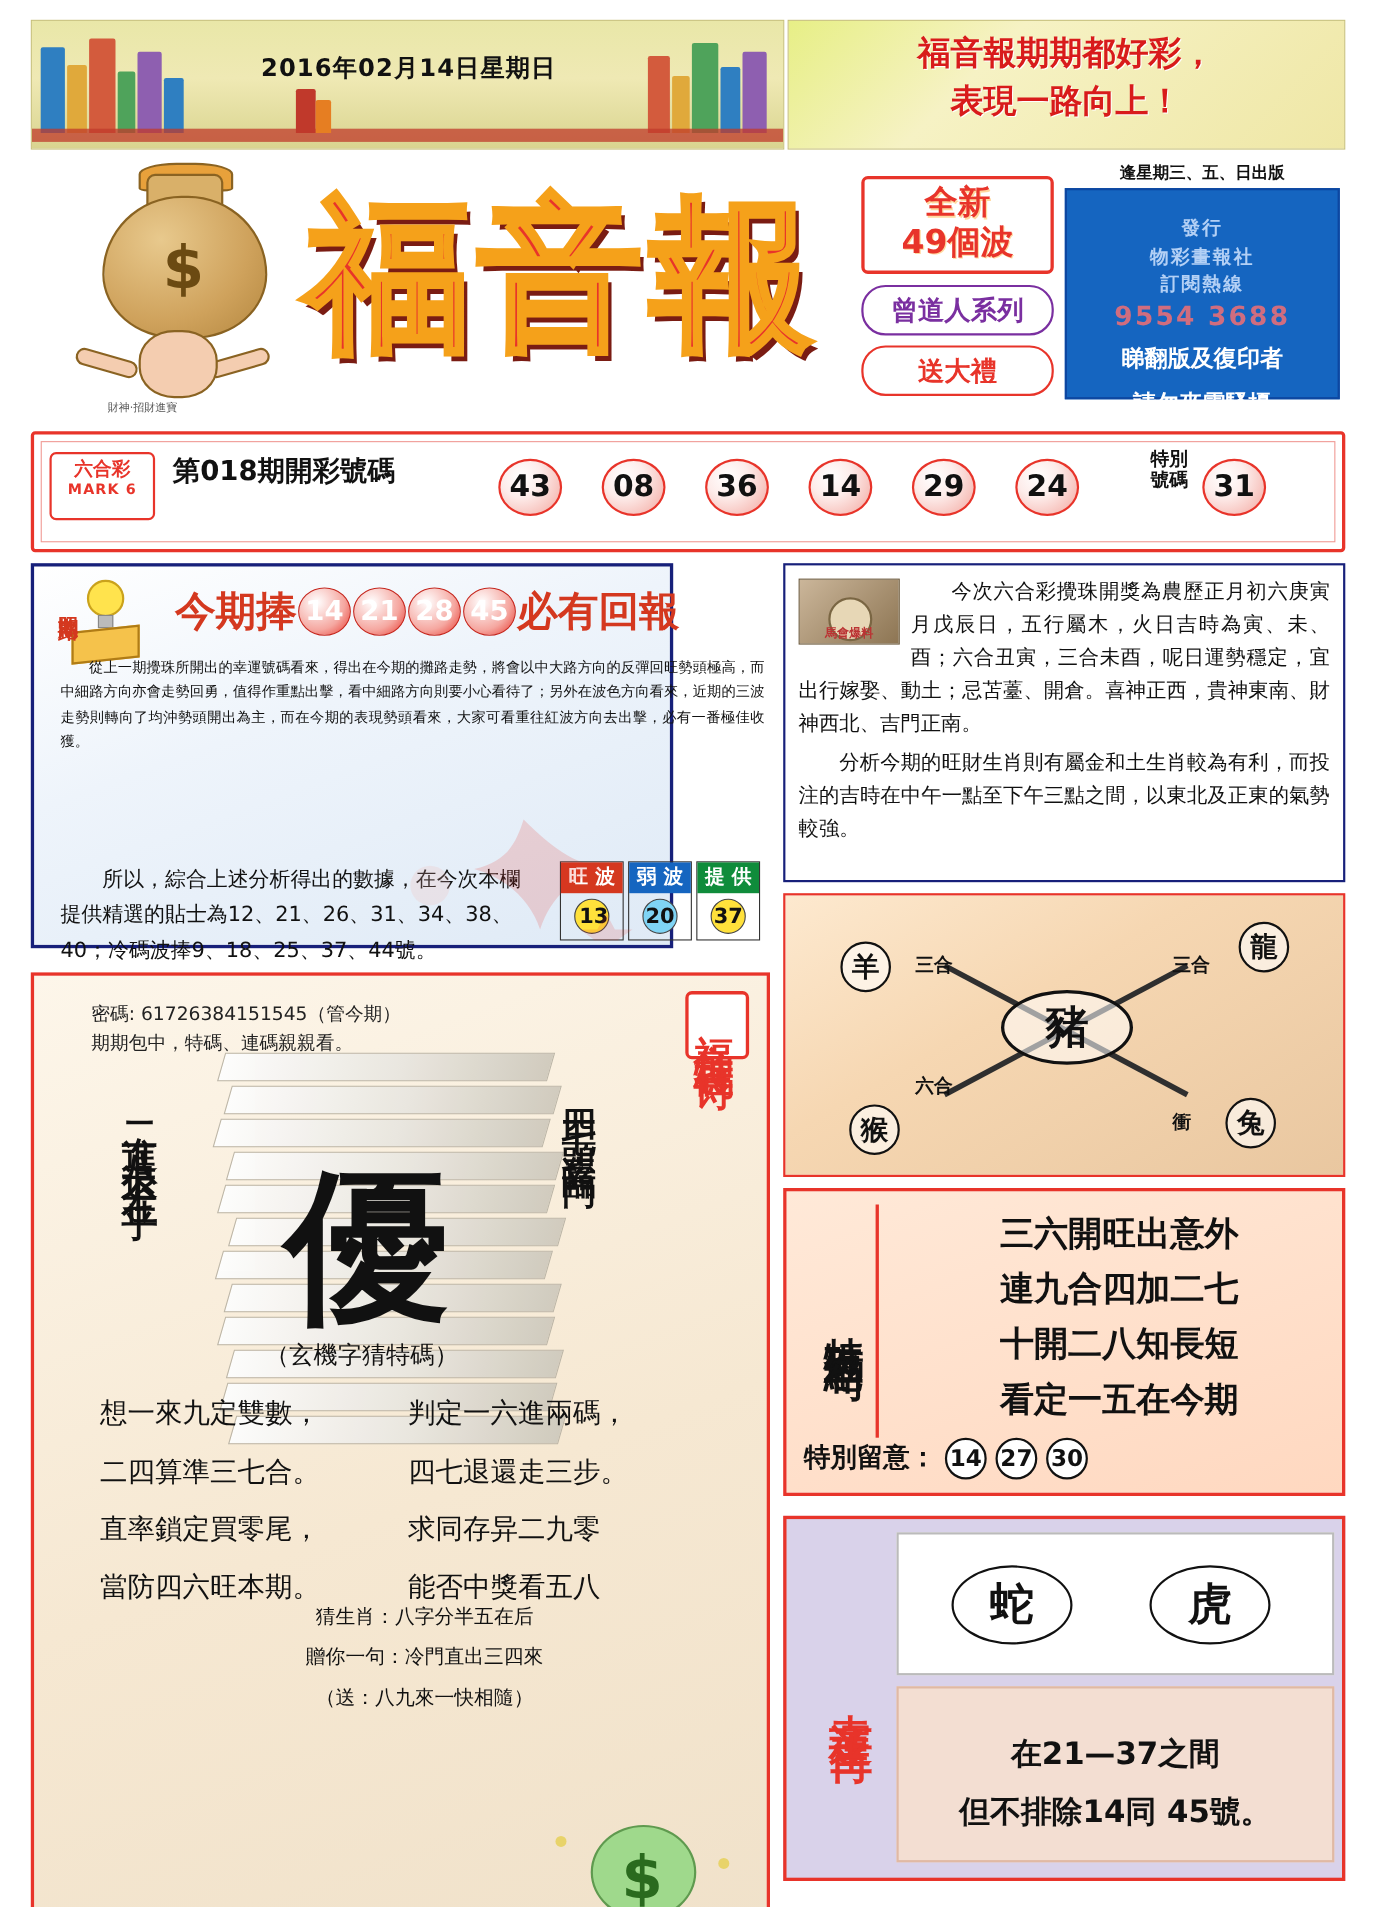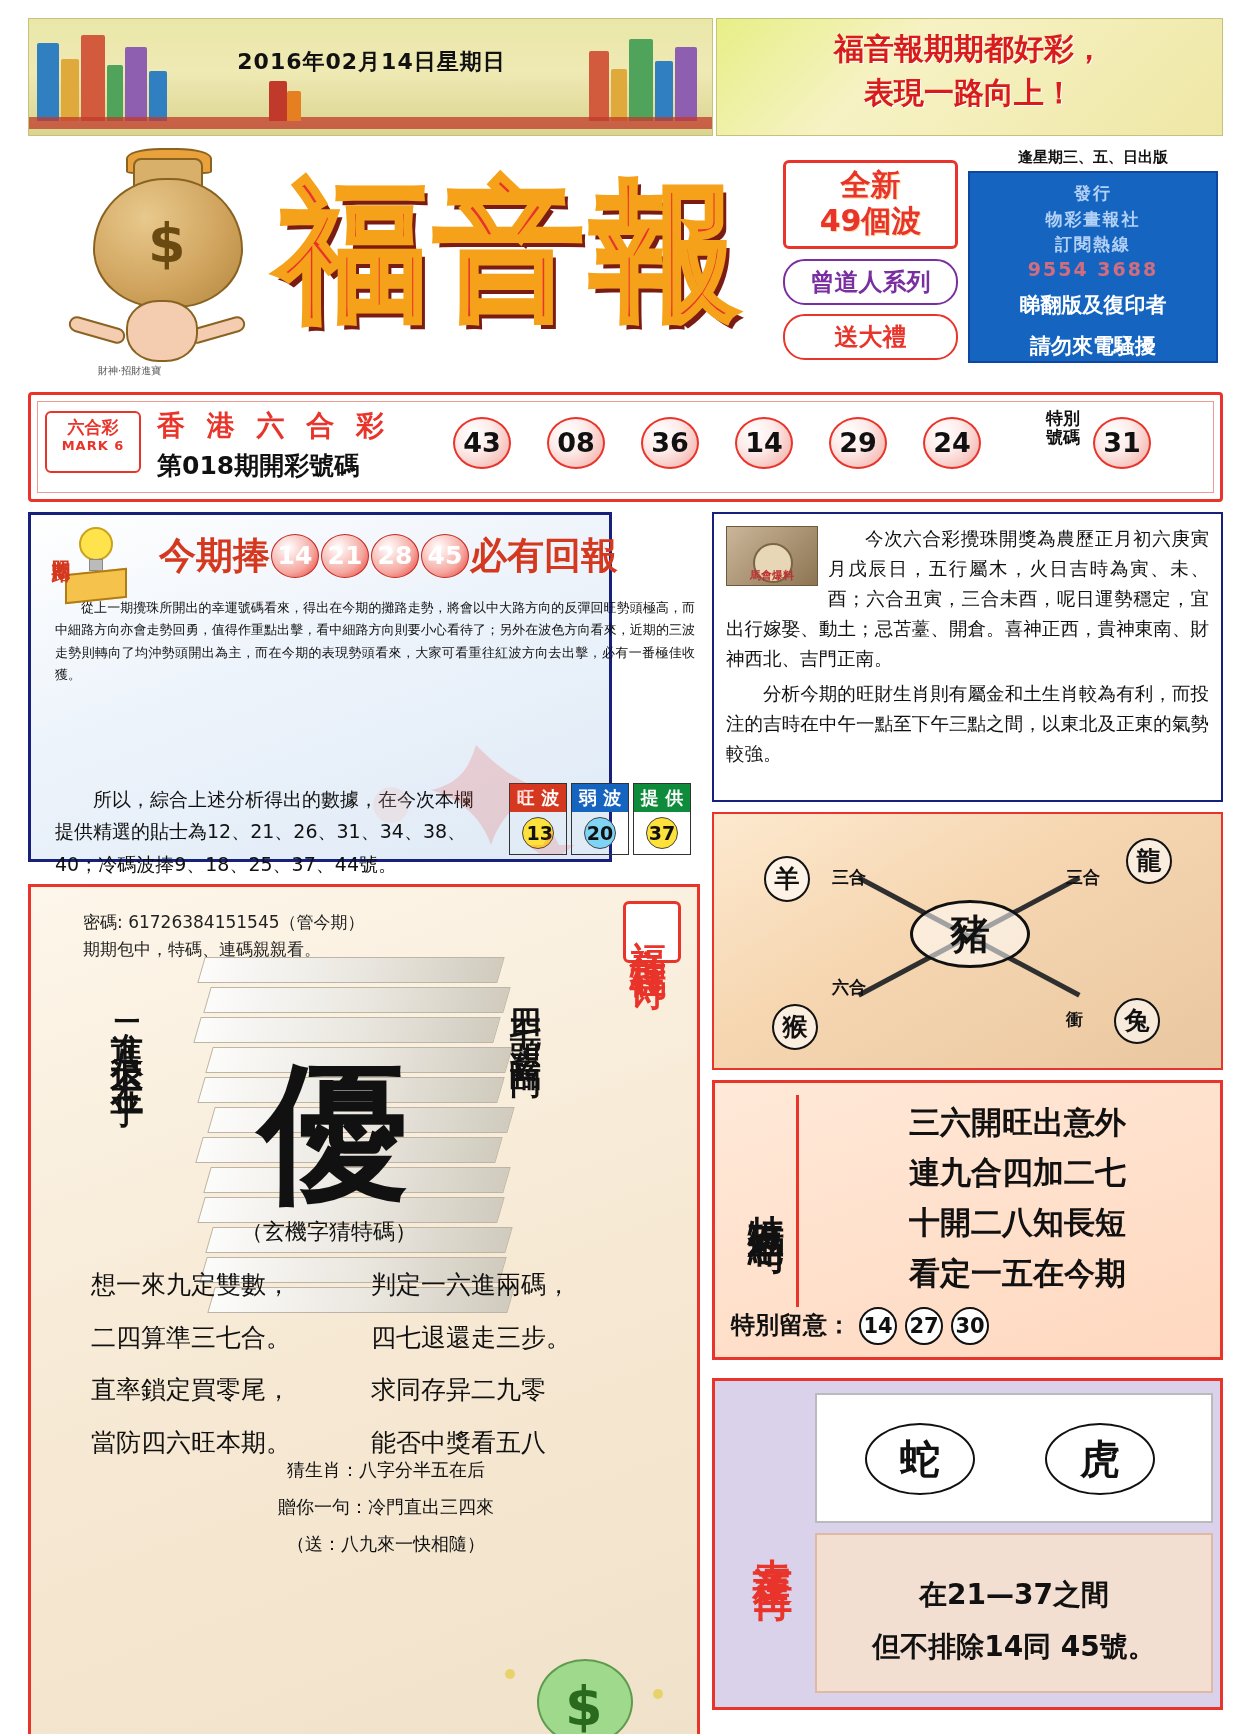--- a/index.html
+++ b/index.html
@@ -85,25 +85,25 @@
   .badge-series, .badge-gift {
     border:2px solid #7a2fa0; border-radius:22px; background:#fff;
     color:#7a2fa0; font-weight:bold; font-size:24px; text-align:center;
     padding:5px 0; margin-bottom:9px;
   }
   .badge-gift { color:#e8342a; border-color:#e8342a; }
 
   .pub-box { position:absolute; left:940px; top:8px; width:250px; height:230px; }
   .pub-line { text-align:center; font-size:15px; font-weight:bold; color:#111; margin-bottom:4px; }
   .pub-blue {
-    background:#1565c0; border:2px solid #0d47a1; margin-top:2px; padding:8px 0 6px;
+    background:#1565c0; border:2px solid #0d47a1; margin-top:2px; padding:23px 0 6px;
     text-align:center; color:#fff; height:192px;
   }
   .pub-blue .l1 { font-size:17px; font-weight:bold; color:#cfe3ff; letter-spacing:2px; line-height:1.5; opacity:.85;}
-  .pub-blue .l2 { font-size:19px; font-weight:bold; color:#ff6f6f; letter-spacing:2px; opacity:.8; }
+  .pub-blue .l2 { font-size:24px; font-weight:bold; color:#ff6f6f; letter-spacing:2px; opacity:.8; }
   .pub-blue .l3 { font-size:21px; font-weight:bold; color:#fff; line-height:1.5; margin-top:10px;}
 
   
   .results {
     position:absolute; left:28px; top:392px; width:1195px; height:110px;
     border:3px solid #e8342a; border-radius:4px; background:#fff;
   }
   .results-inner { position:absolute; left:6px; top:6px; right:6px; bottom:6px; border:1px solid #f09a94; }
   .mark6-logo {
     position:absolute; left:14px; top:16px; width:96px; height:62px;
@@ -354,21 +354,20 @@
     </div>
   </div>
 
   <div class="results">
     <div class="results-inner"></div>
     <div class="mark6-logo">
       <div class="cn">六合彩</div>
       <div class="en">MARK 6</div>
     </div>
     <div class="results-title">
-      <div class="t1">香 港 六 合 彩</div>
       <div class="t2">第018期開彩號碼</div>
     </div>
 
     <div class="ball" style="left:422px;">43</div>
     <div class="ball" style="left:516px;">08</div>
     <div class="ball" style="left:610px;">36</div>
     <div class="ball" style="left:704px;">14</div>
     <div class="ball" style="left:798px;">29</div>
     <div class="ball" style="left:892px;">24</div>
     <div class="special-label">特別號碼</div>

